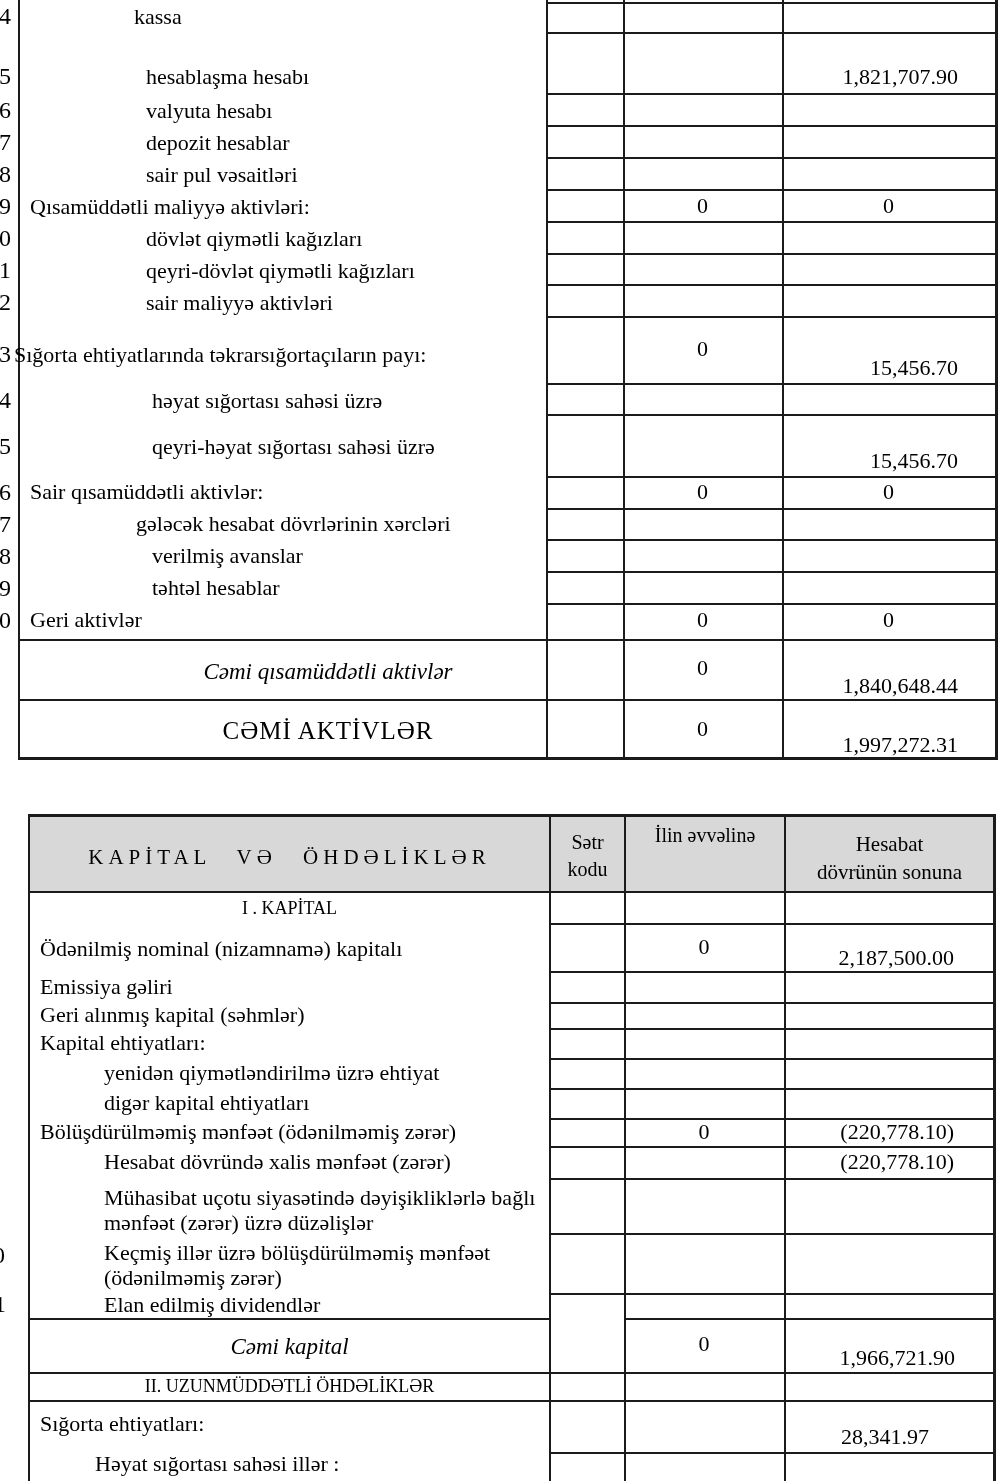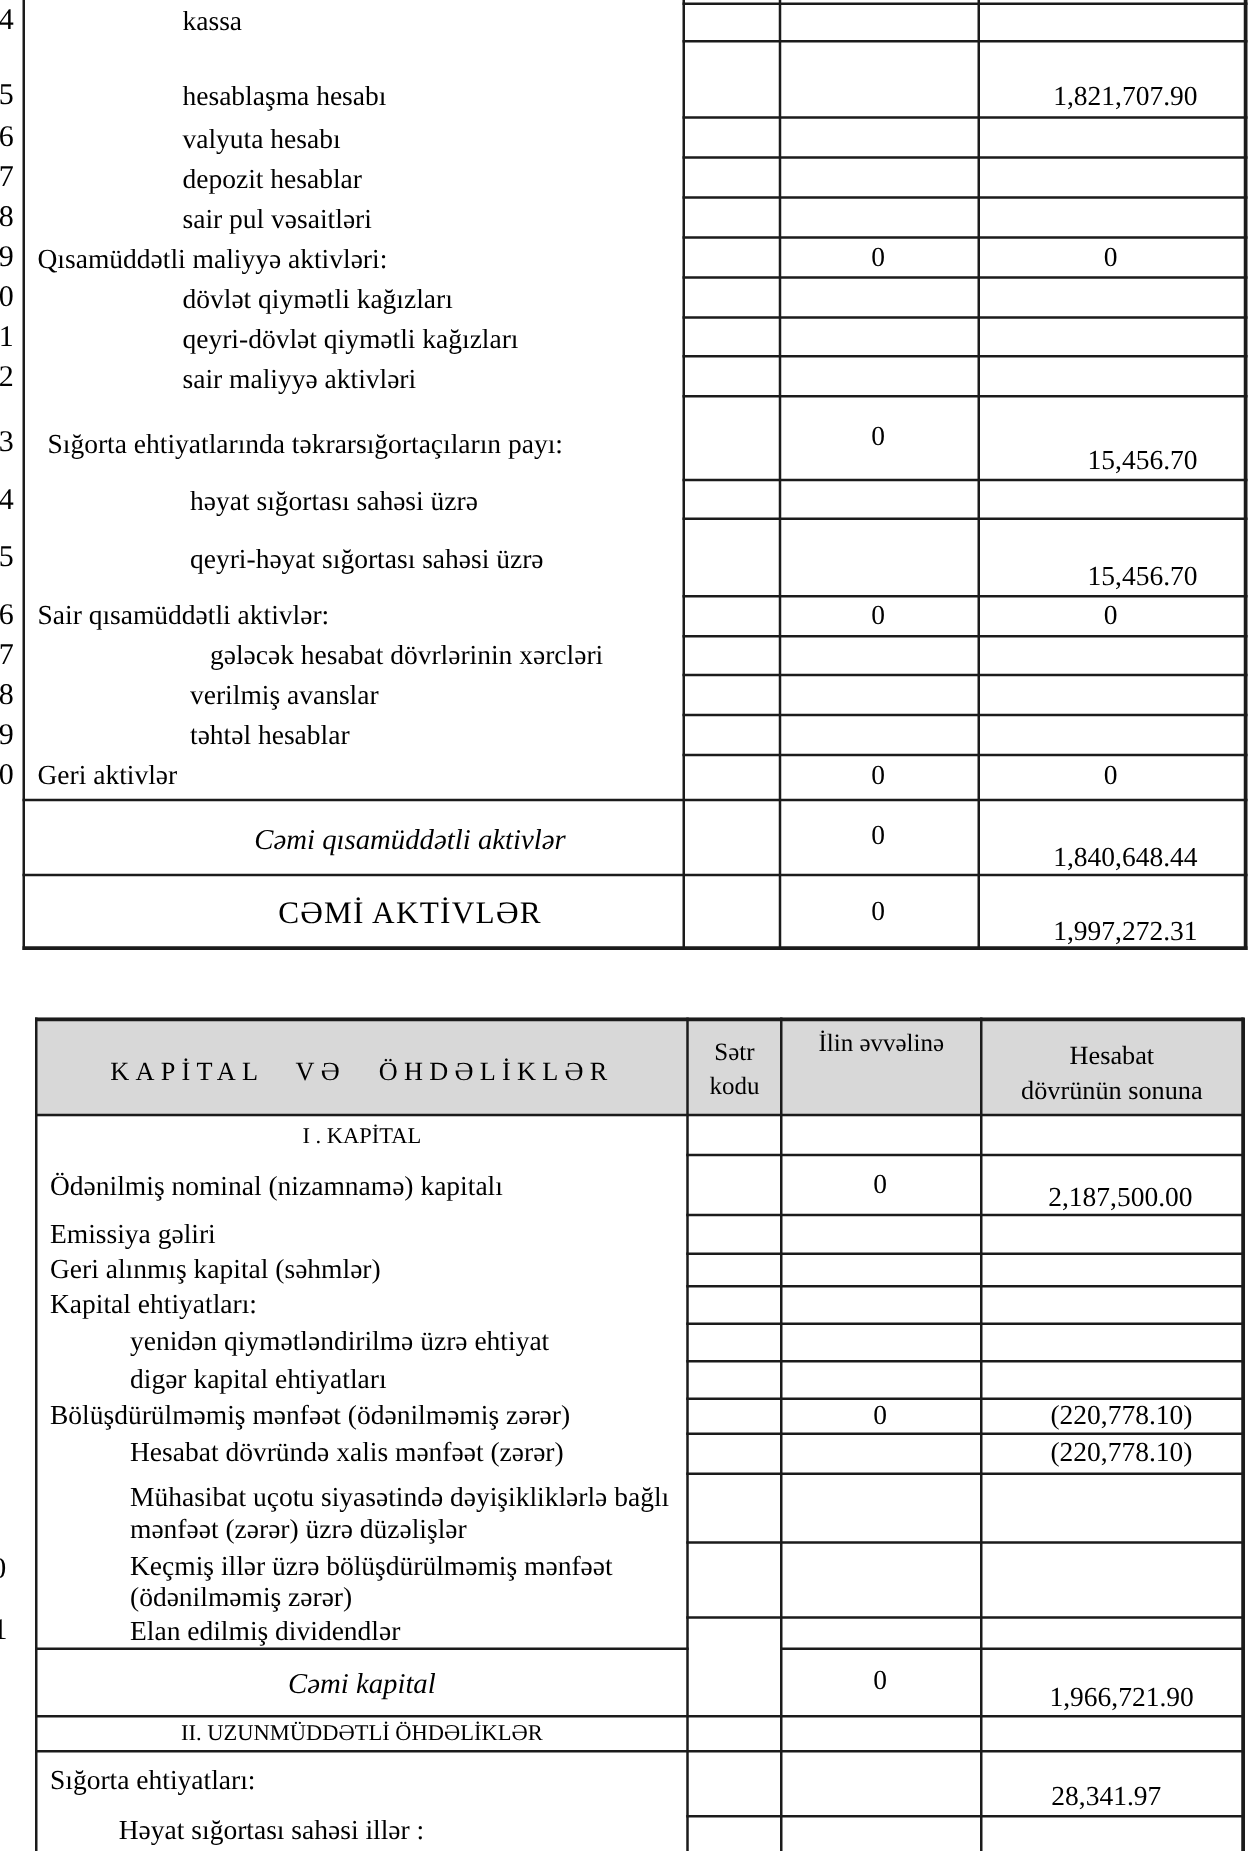--- a/index.html
+++ b/index.html
@@ -71,34 +71,34 @@
     <div class="hl" style="left:546px;width:452px;top:508px"></div>
     <div class="hl" style="left:546px;width:452px;top:539px"></div>
     <div class="hl" style="left:546px;width:452px;top:571px"></div>
     <div class="hl" style="left:546px;width:452px;top:603px"></div>
 
     <div class="hl" style="left:18px;width:980px;top:639px"></div>
     <div class="hl" style="left:18px;width:980px;top:699px"></div>
     <div class="hl" style="left:18px;width:980px;top:757px;height:3px"></div>
   </div>
 
-  <div class="tx" style="left:146px;top:4px">kassa</div>
+  <div class="tx" style="left:134px;top:4px">kassa</div>
   <div class="tx" style="left:146px;top:64px">hesablaşma hesabı</div>
   <div class="tx" style="left:146px;top:98px">valyuta hesabı</div>
   <div class="tx" style="left:146px;top:130px">depozit hesablar</div>
   <div class="tx" style="left:146px;top:162px">sair pul vəsaitləri</div>
   <div class="tx b" style="left:30px;top:194px">Qısamüddətli maliyyə aktivləri:</div>
   <div class="tx" style="left:146px;top:226px">dövlət qiymətli kağızları</div>
   <div class="tx" style="left:146px;top:258px">qeyri-dövlət qiymətli kağızları</div>
   <div class="tx" style="left:146px;top:290px">sair maliyyə aktivləri</div>
-  <div class="tx b" style="left:38px;top:342px">Sığorta ehtiyatlarında təkrarsığortaçıların payı:</div>
+  <div class="tx b" style="left:14px;top:342px">Sığorta ehtiyatlarında təkrarsığortaçıların payı:</div>
   <div class="tx" style="left:152px;top:388px">həyat sığortası sahəsi üzrə</div>
   <div class="tx" style="left:152px;top:434px">qeyri-həyat sığortası sahəsi üzrə</div>
   <div class="tx b" style="left:30px;top:479px">Sair qısamüddətli aktivlər:</div>
-  <div class="tx" style="left:168px;top:511px">gələcək hesabat dövrlərinin xərcləri</div>
+  <div class="tx" style="left:136px;top:511px">gələcək hesabat dövrlərinin xərcləri</div>
   <div class="tx" style="left:152px;top:543px">verilmiş  avanslar</div>
   <div class="tx" style="left:152px;top:575px">təhtəl hesablar</div>
   <div class="tx b" style="left:30px;top:607px">Geri aktivlər</div>
   <div class="tx b i c f23" style="left:88px;top:658px;width:480px">Cəmi qısamüddətli aktivlər</div>
   <div class="tx b c f25" style="left:88px;top:716px;width:480px">CƏMİ AKTİVLƏR</div>
 
   <div class="tx b c" style="left:623px;top:193px;width:159px">0</div>
   <div class="tx b c" style="left:623px;top:336px;width:159px">0</div>
   <div class="tx b c" style="left:623px;top:479px;width:159px">0</div>
   <div class="tx b c" style="left:623px;top:607px;width:159px">0</div>

